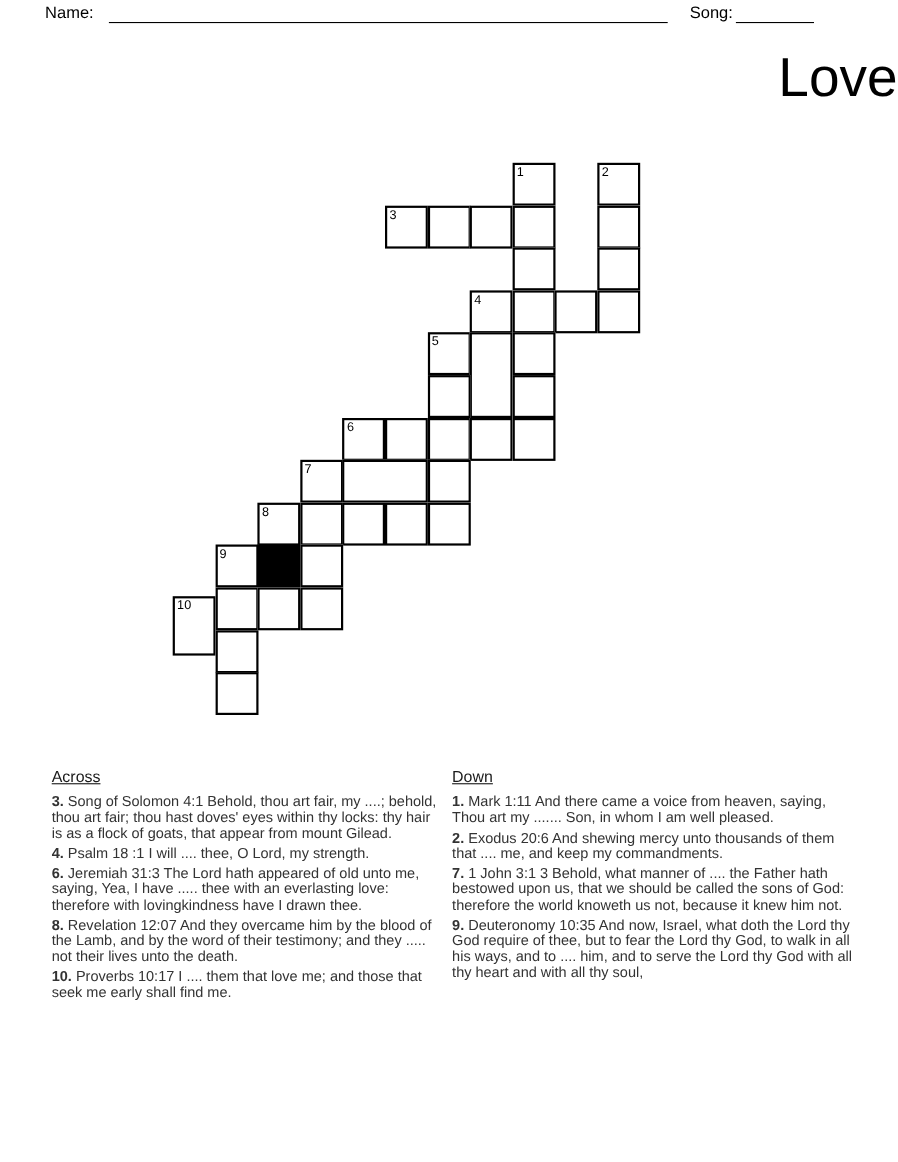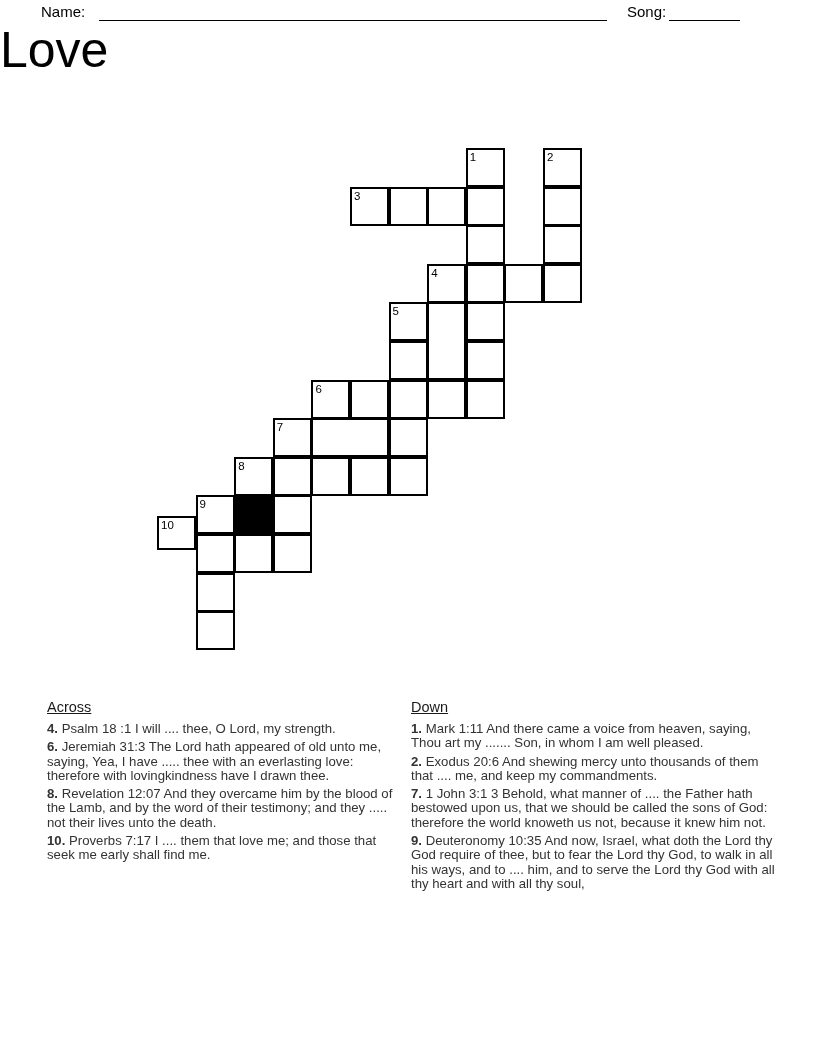--- a/index.html
+++ b/index.html
@@ -8,21 +8,21 @@
     font-family:"Liberation Sans",sans-serif;color:#000;
   }
   
   .hdr-label{position:absolute;top:3px;font-size:15px;color:#000;white-space:nowrap;text-align:right;}
   #name-label{left:41px;}
   #date-label{left:627px;}
   .blank-line{position:absolute;top:2px;height:18px;border-bottom:1.5px solid #000;}
   #name-line{left:99px;width:508px;}
   #date-line{left:669px;width:71px;}
   
-  .title{position:absolute;top:24px;left:0;width:816px;text-align:left;
+  .title{position:absolute;top:44px;left:0;width:816px;text-align:right;
          font-size:50px;line-height:1.05;font-weight:400;color:#000;}
   
   #grid{position:absolute;}
   .cell{position:absolute;background:#fff;border:2px solid #000;box-sizing:border-box;}
   .cell.black{background:#000;}
   .num{display:block;font-size:11.5px;line-height:1;padding:2px 0 0 2px;color:#000;
        font-weight:400;}
   
   .clue-col{position:absolute;top:699px;color:#333;}
   #across-col{left:47px;width:353px;}
@@ -91,37 +91,38 @@
       </div>
       <div class="cell" style="left: 115.8px; top: 308.8px; width: 39px; height: 39px; border-color: rgb(0, 0, 0);"></div>
       <div class="cell" style="left: 154.4px; top: 308.8px; width: 39px; height: 39px; border-color: rgb(0, 0, 0);"></div>
       <div class="cell" style="left: 193px; top: 308.8px; width: 39px; height: 39px; border-color: rgb(0, 0, 0);"></div>
       <div class="cell" style="left: 231.6px; top: 308.8px; width: 39px; height: 39px; border-color: rgb(0, 0, 0);"></div>
       <div class="cell" style="left: 38.6px; top: 347.4px; width: 39px; height: 39px; border-color: rgb(0, 0, 0);">
         <span class="num">9</span>
       </div>
       <div class="cell black" style="left: 77.2px; top: 347.4px; width: 39px; height: 39px; border-color: rgb(0, 0, 0); background: rgb(0, 0, 0);"></div>
       <div class="cell" style="left: 115.8px; top: 347.4px; width: 39px; height: 39px; border-color: rgb(0, 0, 0);"></div>
-      <div class="cell" style="left: 0px; top: 368px; width: 39px; height: 34px; border-color: rgb(0, 0, 0);">
+      <div class="cell" style="left: 0px; top: 394px; width: 39px; height: 54px; border-color: rgb(0, 0, 0);">
         <span class="num">10</span>
       </div>
       <div class="cell" style="left: 38.6px; top: 386px; width: 39px; height: 39px; border-color: rgb(0, 0, 0);"></div>
       <div class="cell" style="left: 77.2px; top: 386px; width: 39px; height: 39px; border-color: rgb(0, 0, 0);"></div>
       <div class="cell" style="left: 115.8px; top: 386px; width: 39px; height: 39px; border-color: rgb(0, 0, 0);"></div>
       <div class="cell" style="left: 38.6px; top: 424.6px; width: 39px; height: 39px; border-color: rgb(0, 0, 0);"></div>
       <div class="cell" style="left: 38.6px; top: 463.2px; width: 39px; height: 39px; border-color: rgb(0, 0, 0);"></div>
     </div>
 
   <div class="clue-col" id="across-col">
     <div class="clue-heading">Across</div>
     <div id="across-list">
+        <div class="clue"><span class="cnum">3.</span><span> Song of Solomon 4:1 Behold, thou art fair, my ....; behold, thou art fair; thou hast doves' eyes within thy locks: thy hair is as a flock of goats, that appear from mount Gilead.</span></div>
         <div class="clue"><span class="cnum">4.</span><span> Psalm 18 :1 I will .... thee, O Lord, my strength.</span></div>
         <div class="clue"><span class="cnum">6.</span><span> Jeremiah 31:3 The Lord hath appeared of old unto me, saying, Yea, I have ..... thee with an everlasting love: therefore with lovingkindness have I drawn thee.</span></div>
         <div class="clue"><span class="cnum">8.</span><span> Revelation 12:07 And they overcame him by the blood of the Lamb, and by the word of their testimony; and they ..... not their lives unto the death.</span></div>
-        <div class="clue"><span class="cnum">10.</span><span> Proverbs 7:17 I .... them that love me; and those that seek me early shall find me.</span></div>
+        <div class="clue"><span class="cnum">10.</span><span> Proverbs 10:17 I .... them that love me; and those that seek me early shall find me.</span></div>
       </div>
   </div>
 
   <div class="clue-col" id="down-col">
     <div class="clue-heading">Down</div>
     <div id="down-list">
         <div class="clue"><span class="cnum">1.</span><span> Mark 1:11 And there came a voice from heaven, saying, Thou art my ....... Son, in whom I am well pleased.</span></div>
         <div class="clue"><span class="cnum">2.</span><span> Exodus 20:6 And shewing mercy unto thousands of them that .... me, and keep my commandments.</span></div>
         <div class="clue"><span class="cnum">7.</span><span> 1 John 3:1 3 Behold, what manner of .... the Father hath bestowed upon us, that we should be called the sons of God: therefore the world knoweth us not, because it knew him not.</span></div>
         <div class="clue"><span class="cnum">9.</span><span> Deuteronomy 10:35 And now, Israel, what doth the Lord thy God require of thee, but to fear the Lord thy God, to walk in all his ways, and to .... him, and to serve the Lord thy God with all thy heart and with all thy soul,</span></div>

